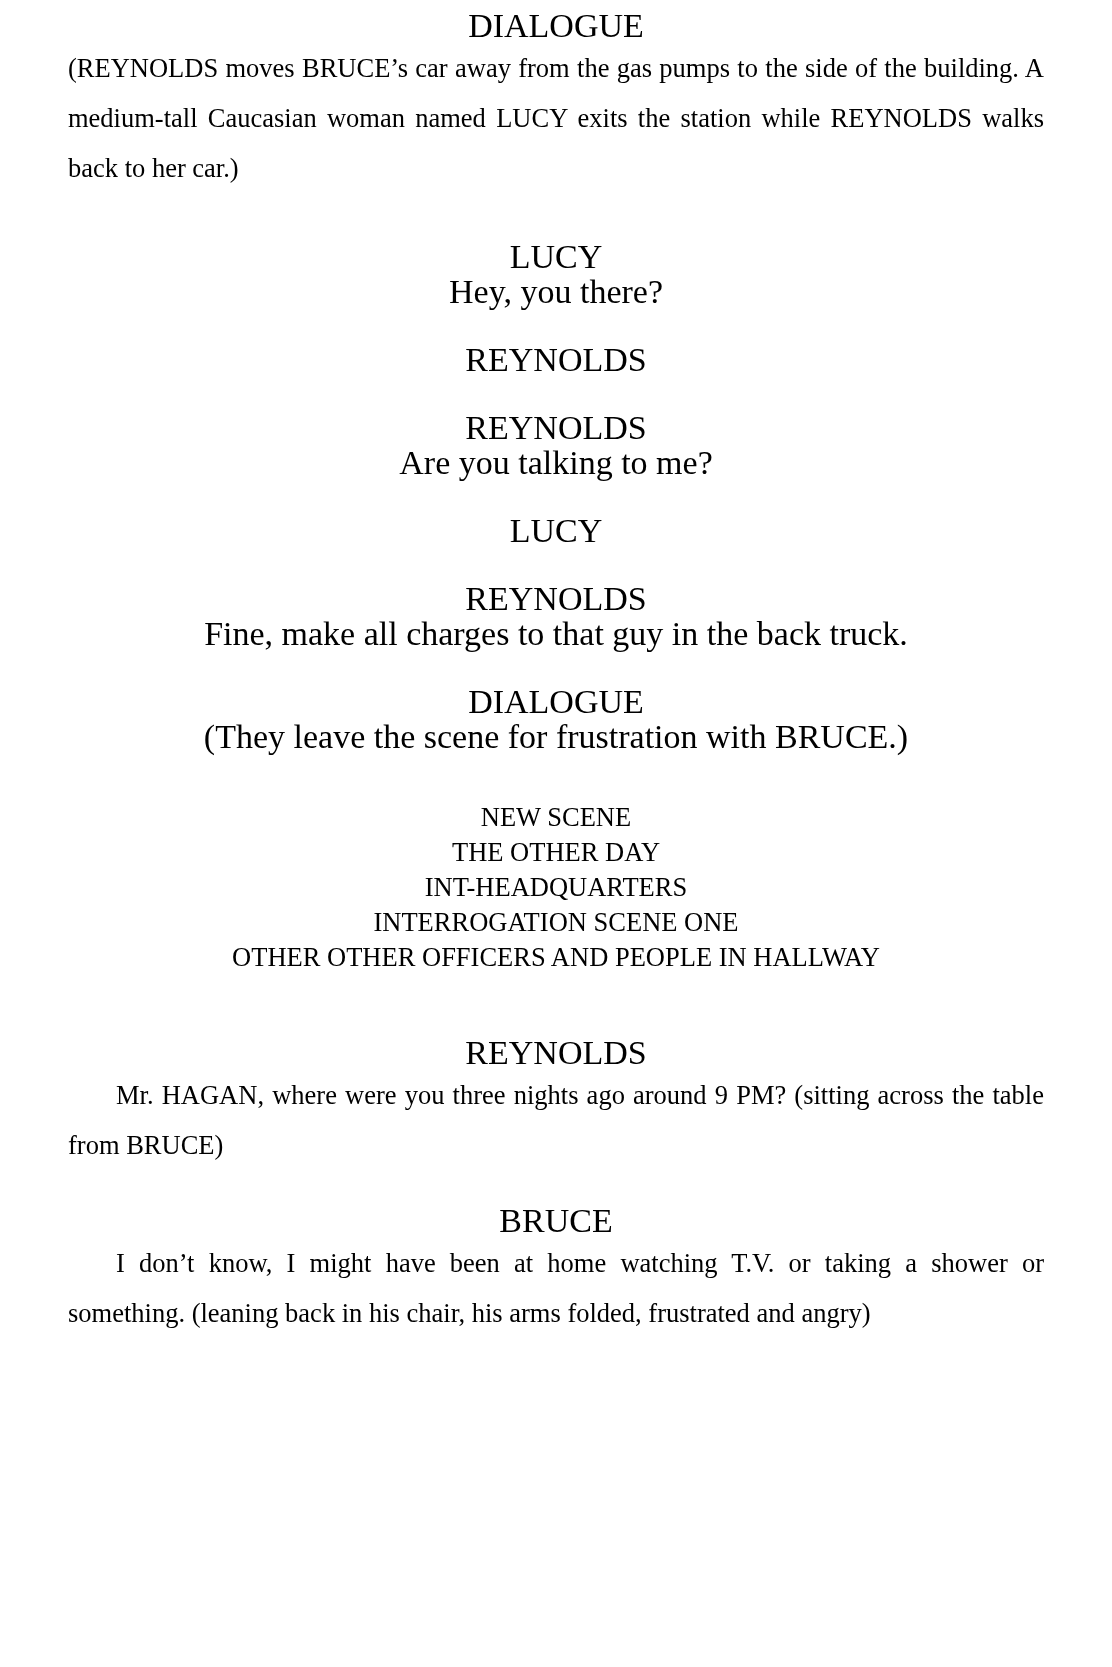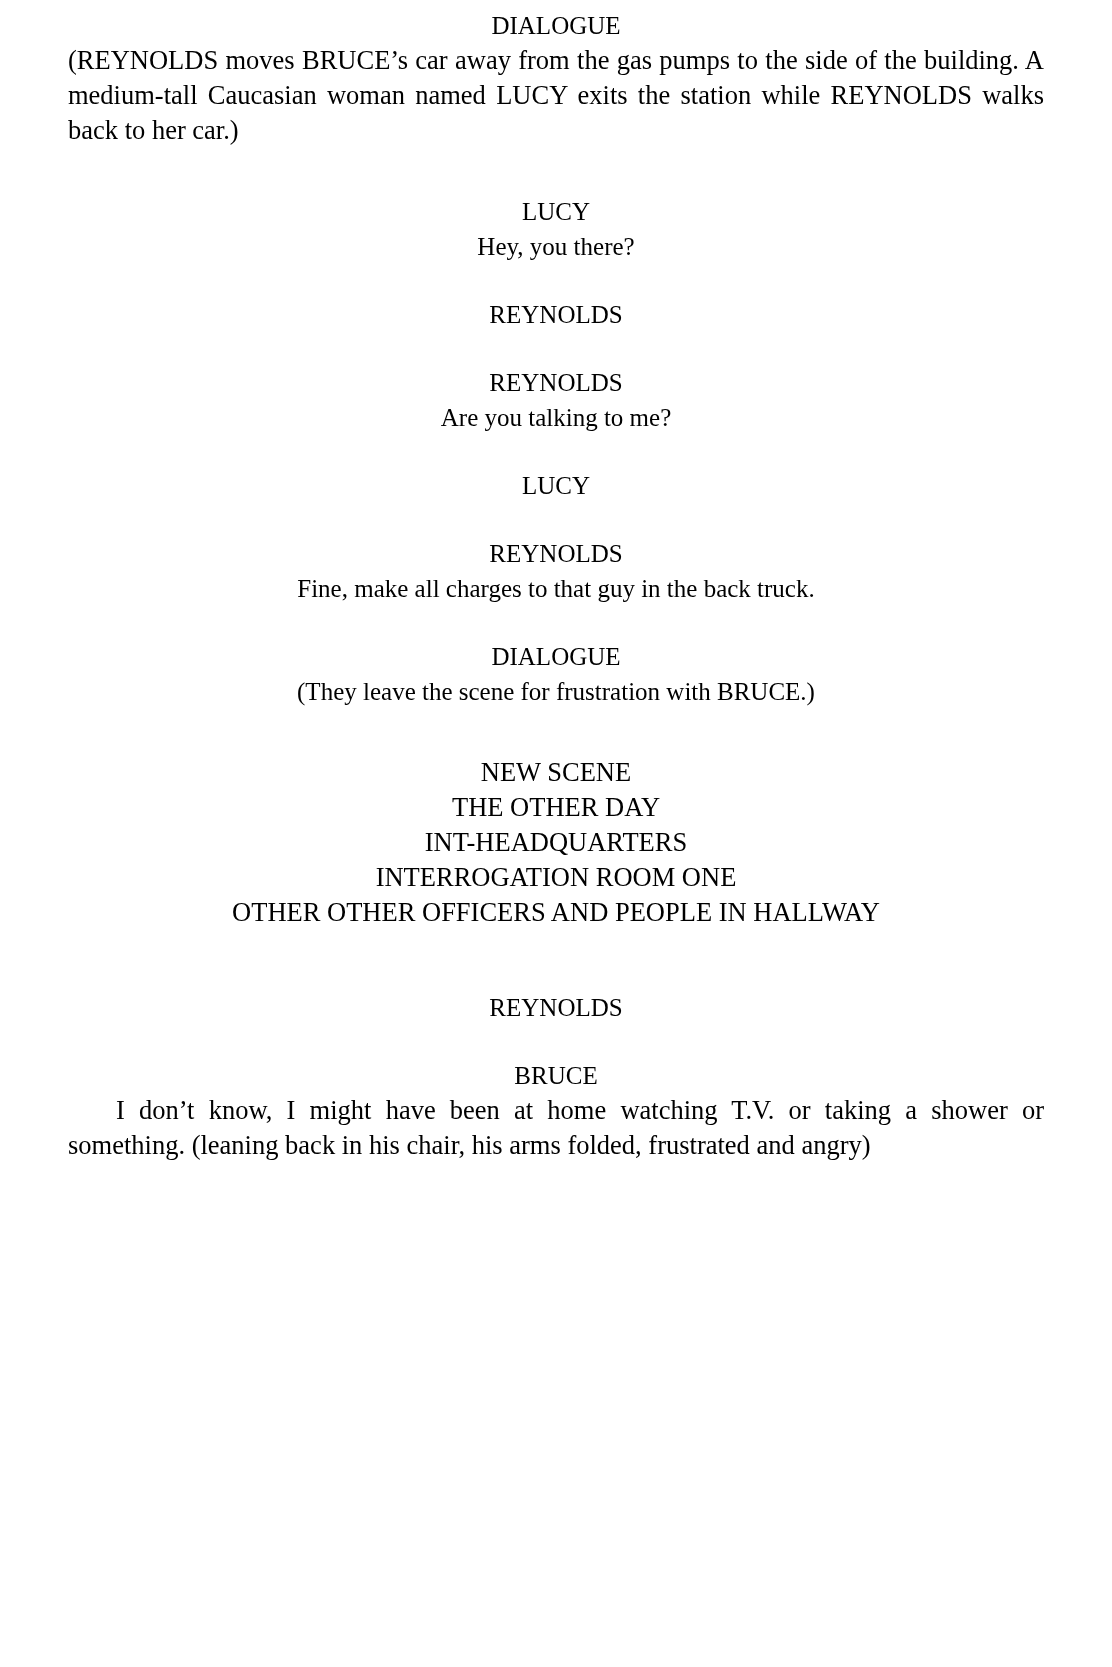--- a/index.html
+++ b/index.html
@@ -18,28 +18,28 @@
     height: 1667px;
     box-sizing: border-box;
     padding: 8px 68px 0 68px;
     position: relative;
   }
   .block {
     margin: 0;
   }
   .centered {
     text-align: center;
-    font-size: 25px;
+    font-size: 34px;
     line-height: 35px;
   }
   .para {
     text-align: justify;
     text-align-last: left;
     font-size: 26.5px;
-    line-height: 35px;
+    line-height: 50px;
     text-indent: 48px;
     hyphens: none;
   }
   .para.noindent {
     text-indent: 0;
   }
   .scene-line {
     text-align: center;
     font-size: 26.5px;
     line-height: 35px;
@@ -75,23 +75,24 @@
   <div class="centered block">Fine, make all charges to that guy in the back truck.</div>
 
   <div class="gap-md"></div>
   <div class="centered block">DIALOGUE</div>
   <div class="centered block">(They leave the scene for frustration with BRUCE.)</div>
 
   <div class="gap-lg"></div>
   <div class="scene-line block">NEW SCENE</div>
   <div class="scene-line block">THE OTHER DAY</div>
   <div class="scene-line block">INT-HEADQUARTERS</div>
-  <div class="scene-line block">INTERROGATION ROOM ONE</div>
+  <div class="scene-line block">INTERROGATION SCENE ONE</div>
   <div class="scene-line block">OTHER OTHER OFFICERS AND PEOPLE IN HALLWAY</div>
 
   <div class="gap-xl"></div>
   <div class="centered block">REYNOLDS</div>
+  <div class="para block">Mr. HAGAN, where were you three nights ago around 9 PM? (sitting across the table from BRUCE)</div>
 
   <div class="gap-md"></div>
   <div class="centered block">BRUCE</div>
   <div class="para block">I don’t know, I might have been at home watching T.V. or taking a shower or something. (leaning back in his chair, his arms folded, frustrated and angry)</div>
 
 </div>
 
 </body></html>

